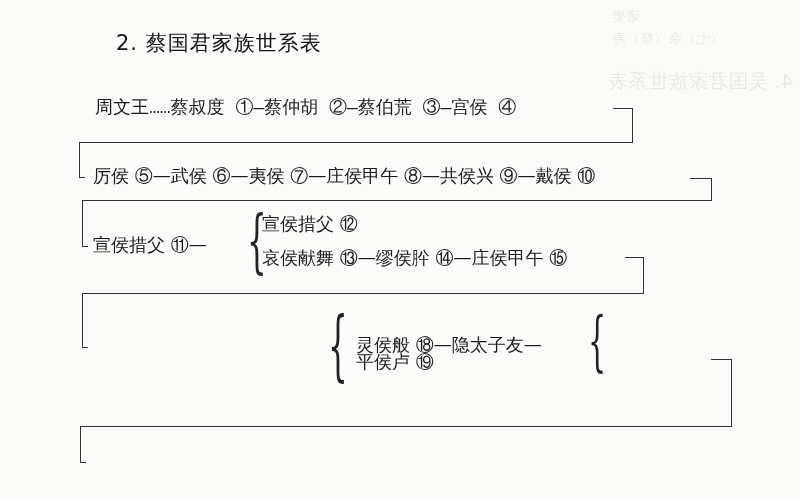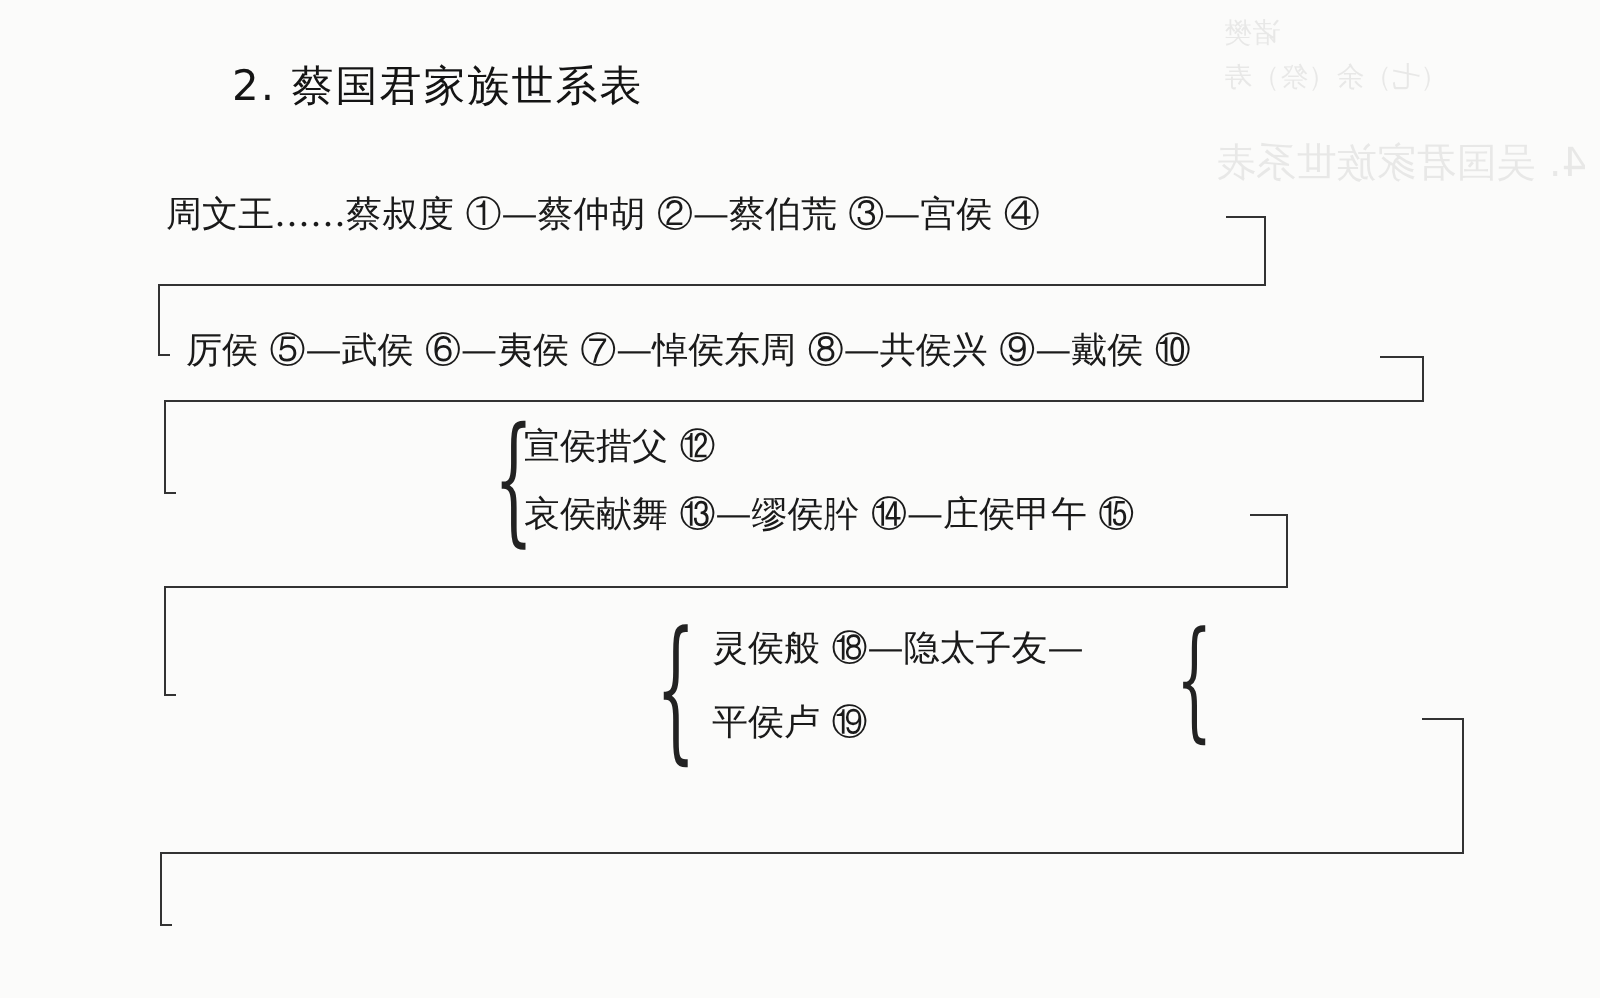--- a/index.html
+++ b/index.html
@@ -35,48 +35,49 @@
 <body>
 
 <div class="page">
 
   <div class="ghost" style="left:608px; top:68px; font-size:20px;">4. 吴国君家族世系表</div>
   <div class="ghost" style="left:612px; top:8px; font-size:14px;">诸樊</div>
   <div class="ghost" style="left:612px; top:30px; font-size:14px;">（七）余（祭）寿</div>
 
   <div class="title">2. 蔡国君家族世系表</div>
 
-  <div class="row" style="left:83px; top:97px;">周文王……蔡叔度 ①—蔡仲胡 ②—蔡伯荒 ③—宫侯 ④</div>
+  <div class="row" style="left:95px; top:97px;font-family:Liberation Mono, monospace;">周文王……蔡叔度 ①—蔡仲胡 ②—蔡伯荒 ③—宫侯 ④</div>
 
   <div class="line h" style="left:613px; top:108px; width:20px;"></div>
   <div class="line v" style="left:632px; top:108px; height:35px;"></div>
   <div class="line h" style="left:79px; top:142px; width:554px;"></div>
   <div class="line v" style="left:79px; top:142px; height:36px;"></div>
   <div class="line h" style="left:79px; top:177px; width:6px;"></div>
 
-  <div class="row" style="left:93px; top:165px;">厉侯 ⑤—武侯 ⑥—夷侯 ⑦—悼侯东周 ⑧—共侯兴 ⑨—戴侯 ⑩</div>
+  <div class="row" style="left:93px; top:165px;">厉侯 ⑤—武侯 ⑥—夷侯 ⑦—庄侯甲午 ⑧—共侯兴 ⑨—戴侯 ⑩</div>
 
   <div class="line h" style="left:690px; top:178px; width:22px;"></div>
   <div class="line v" style="left:711px; top:178px; height:23px;"></div>
   <div class="line h" style="left:82px; top:200px; width:630px;"></div>
   <div class="line v" style="left:82px; top:200px; height:47px;"></div>
   <div class="line h" style="left:82px; top:246px; width:6px;"></div>
 
+  <div class="row" style="left:93px; top:234px;">宣侯措父 ⑪—</div>
   <div class="brace" style="left:247px; top:206px; font-size:56px; transform: scaleX(0.55) scaleY(1.25);">{</div>
   <div class="row" style="left:262px; top:213px;">宣侯措父 ⑫</div>
   <div class="row" style="left:262px; top:247px;">哀侯献舞 ⑬—缪侯肸 ⑭—庄侯甲午 ⑮</div>
 
   <div class="line h" style="left:625px; top:257px; width:19px;"></div>
   <div class="line v" style="left:643px; top:257px; height:37px;"></div>
   <div class="line h" style="left:82px; top:293px; width:562px;"></div>
   <div class="line v" style="left:82px; top:293px; height:55px;"></div>
   <div class="line h" style="left:82px; top:347px; width:6px;"></div>
 
   <div class="brace" style="left:328px; top:306px; font-size:62px; transform: scaleX(0.5) scaleY(1.25);">{</div>
-  <div class="row" style="left:356px; top:314px;">灵侯般 ⑱—隐太子友—</div>
+  <div class="row" style="left:356px; top:334px;">灵侯般 ⑱—隐太子友—</div>
   <div class="row" style="left:356px; top:351px;">平侯卢 ⑲</div>
   <div class="brace" style="left:588px; top:308px; font-size:52px; transform: scaleX(0.55) scaleY(1.25);">{</div>
 
   <div class="line h" style="left:711px; top:359px; width:21px;"></div>
   <div class="line v" style="left:731px; top:359px; height:68px;"></div>
   <div class="line h" style="left:80px; top:426px; width:652px;"></div>
   <div class="line v" style="left:80px; top:426px; height:37px;"></div>
   <div class="line h" style="left:80px; top:462px; width:6px;"></div>
 
 </div>

